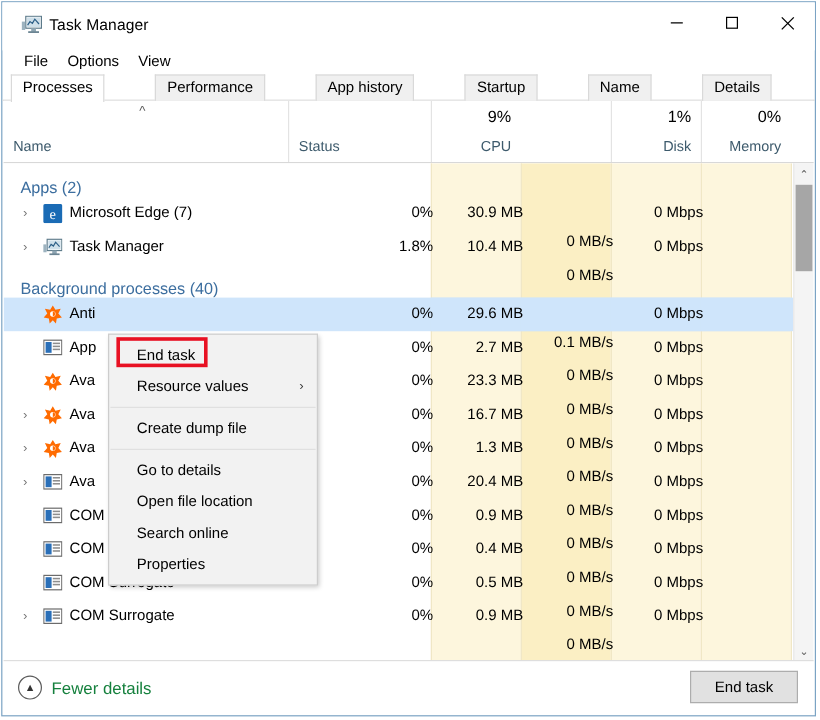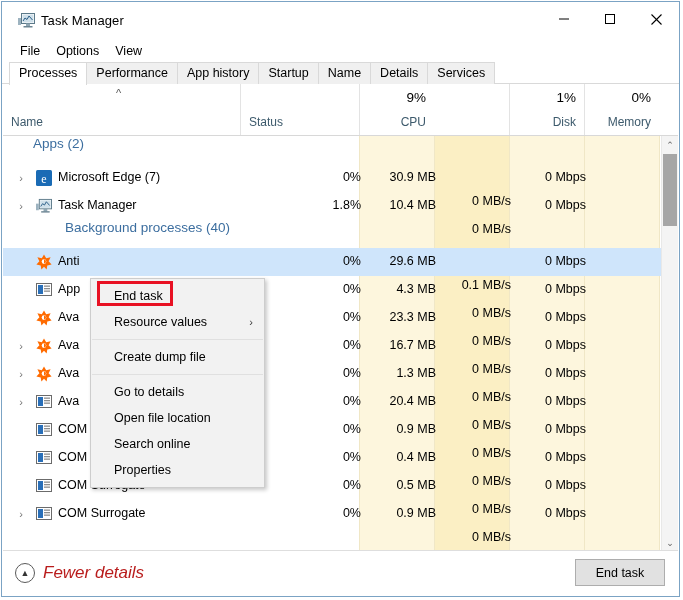--- a/index.html
+++ b/index.html
@@ -75,20 +75,21 @@
 
   
   #tabstrip {
     position: absolute;
     left: 0; top: 60px; right: 0;
     height: 22px;
     display: flex;
     align-items: flex-start;
     padding-left: 7px;
     box-sizing: border-box;
+    gap: 43px;
   }
   #tabline {
     position: absolute;
     left: 0; right: 0; top: 81px;
     height: 1px;
     background: #d9d9d9;
   }
   .tab {
     position: relative;
     font-size: 12.5px;
@@ -174,24 +175,24 @@
   .bandline {
     position: absolute;
     top: 0; bottom: 0;
     width: 1px;
     background: #f0e7c6;
     pointer-events: none;
   }
 
   .group-row {
     position: absolute;
-    left: 16px; right: 0;
+    left: 0; right: 0;
     height: 28px;
     display: flex;
-    align-items: flex-start;
+    align-items: flex-end;
   }
   .group-label {
     padding-left: 14px;
     font-size: 13.5px;
     color: #3c6e9f;
     white-space: nowrap;
   }
 
   .proc-row {
     position: absolute;
@@ -323,21 +324,21 @@
     cursor: default;
   }
   #fewer-icon {
     width: 18px; height: 18px;
     border: 1px solid #5a5a5a;
     border-radius: 50%;
     display: flex; align-items: center; justify-content: center;
     font-size: 9px; color: #333;
     margin-right: 8px;
   }
-  #fewer-label { font-size: 17px; color: #b91c1c; font-style: italic; }
+  #fewer-label { font-size: 14px; color: #15803d; }
   #endtask-btn {
     position: absolute;
     right: 13px; top: 8px;
     width: 90px; height: 27px;
     background: #e1e1e1;
     border: 1px solid #adadad;
     font-size: 12.5px;
     color: #000;
     font-family: "Liberation Sans", sans-serif;
     cursor: default;
@@ -455,21 +456,21 @@
               <rect x="8" y="10.5" width="4" height="3" fill="#8fa6b3"></rect>
               <rect x="5.5" y="13" width="9" height="1.5" fill="#6c8593"></rect>
               <rect x="0" y="5" width="3" height="7" fill="#9db3c0"></rect>
             </svg></span>
           <span class="proc-name">Task Manager</span>
           <span class="cell c-cpu">1.8%</span>
           <span class="cell c-mem">10.4 MB</span>
           <span class="cell c-disk">0 MB/s</span>
           <span class="cell c-net">0 Mbps</span>
         </div>
-        <div class="group-row" style="top: 84px; padding-left: 32px;">
+        <div class="group-row" style="top: 84px;">
           <span class="group-label">Background processes (40)</span>
         </div>
         <div class="proc-row selected" style="top: 112px;">
           <div class="band-over" style="left: 356px; width: 75px;"></div>
           <div class="band-over" style="left: 431px; width: 75px;"></div>
           <div class="band-over" style="left: 506px; width: 75px;"></div>
           <div class="band-over" style="left: 581px; width: 75px;"></div>
           <span class="proc-icon"><svg width="16" height="16" viewBox="0 0 16 16">
               <path d="M8 0.6 L10.2 4.2 L14.6 3.2 L12.6 7.3 L15.6 10.6 L11.3 11.5 L10.6 15.6 L8 12.8 L5.4 15.6 L4.7 11.5 L0.4 10.6 L3.4 7.3 L1.4 3.2 L5.8 4.2 Z" fill="#ff6b00"></path>
               <circle cx="8" cy="7.6" r="2.3" fill="#fff"></circle>
@@ -484,21 +485,21 @@
         <div class="proc-row" style="top: 140px;">
           <span class="proc-icon"><svg width="16" height="16" viewBox="0 0 16 16">
               <rect x="0.5" y="1.5" width="15" height="12" fill="#fff" stroke="#6b6b6b"></rect>
               <rect x="2" y="3" width="5" height="9" fill="#2a6fb8"></rect>
               <rect x="8" y="3.5" width="6" height="1.3" fill="#8e8e8e"></rect>
               <rect x="8" y="6" width="6" height="1.3" fill="#8e8e8e"></rect>
               <rect x="8" y="8.5" width="6" height="1.3" fill="#8e8e8e"></rect>
             </svg></span>
           <span class="proc-name">App</span>
           <span class="cell c-cpu">0%</span>
-          <span class="cell c-mem">4.3 MB</span>
+          <span class="cell c-mem">2.7 MB</span>
           <span class="cell c-disk">0 MB/s</span>
           <span class="cell c-net">0 Mbps</span>
         </div>
         <div class="proc-row" style="top: 168px;">
           <span class="proc-icon"><svg width="16" height="16" viewBox="0 0 16 16">
               <path d="M8 0.6 L10.2 4.2 L14.6 3.2 L12.6 7.3 L15.6 10.6 L11.3 11.5 L10.6 15.6 L8 12.8 L5.4 15.6 L4.7 11.5 L0.4 10.6 L3.4 7.3 L1.4 3.2 L5.8 4.2 Z" fill="#ff6b00"></path>
               <circle cx="8" cy="7.6" r="2.3" fill="#fff"></circle>
               <path d="M8 5.6 a2 2 0 0 1 0 4 z" fill="#ff6b00"></path>
             </svg></span>
           <span class="proc-name">Ava</span>

